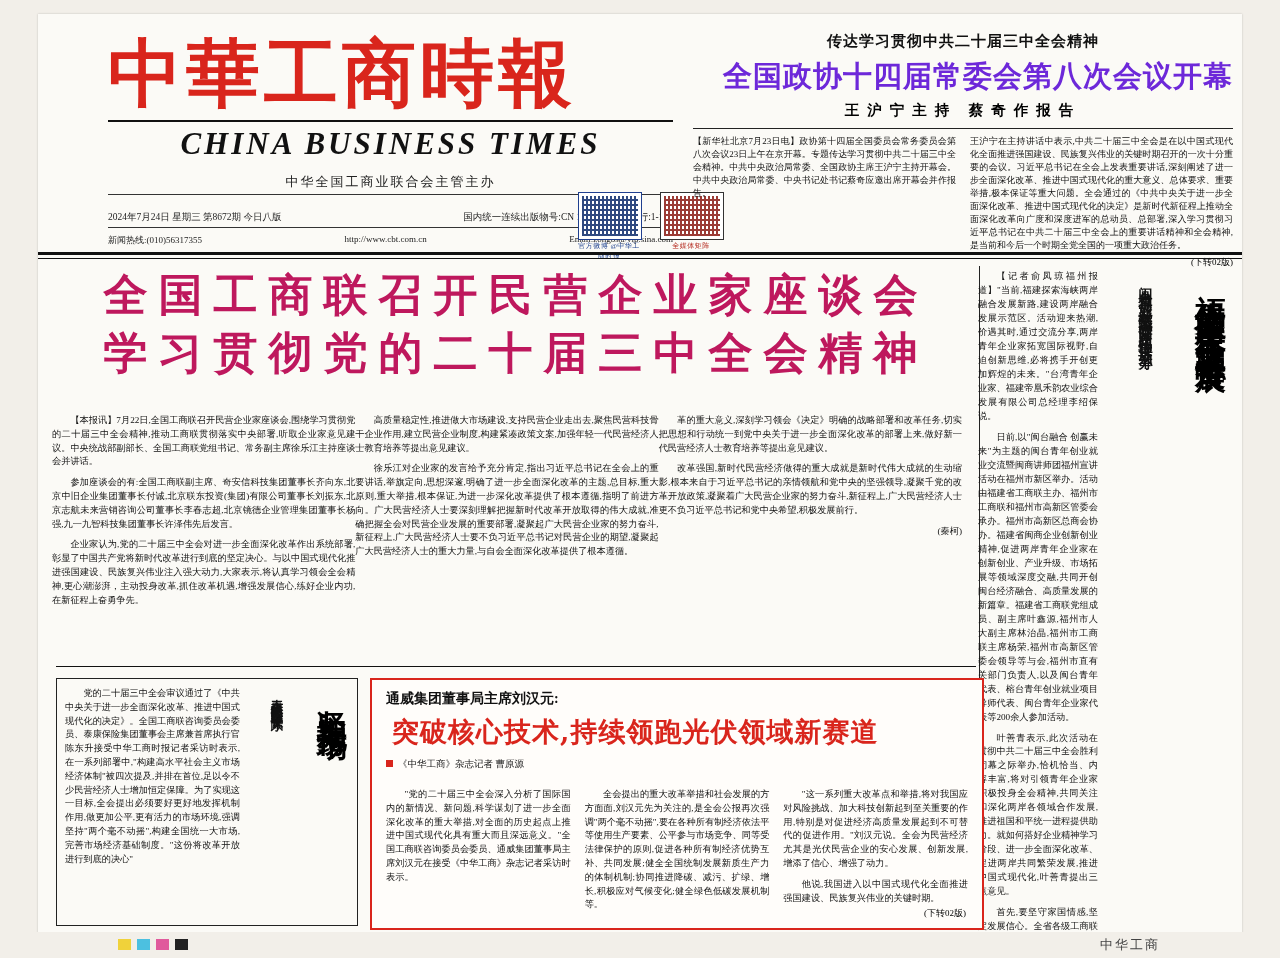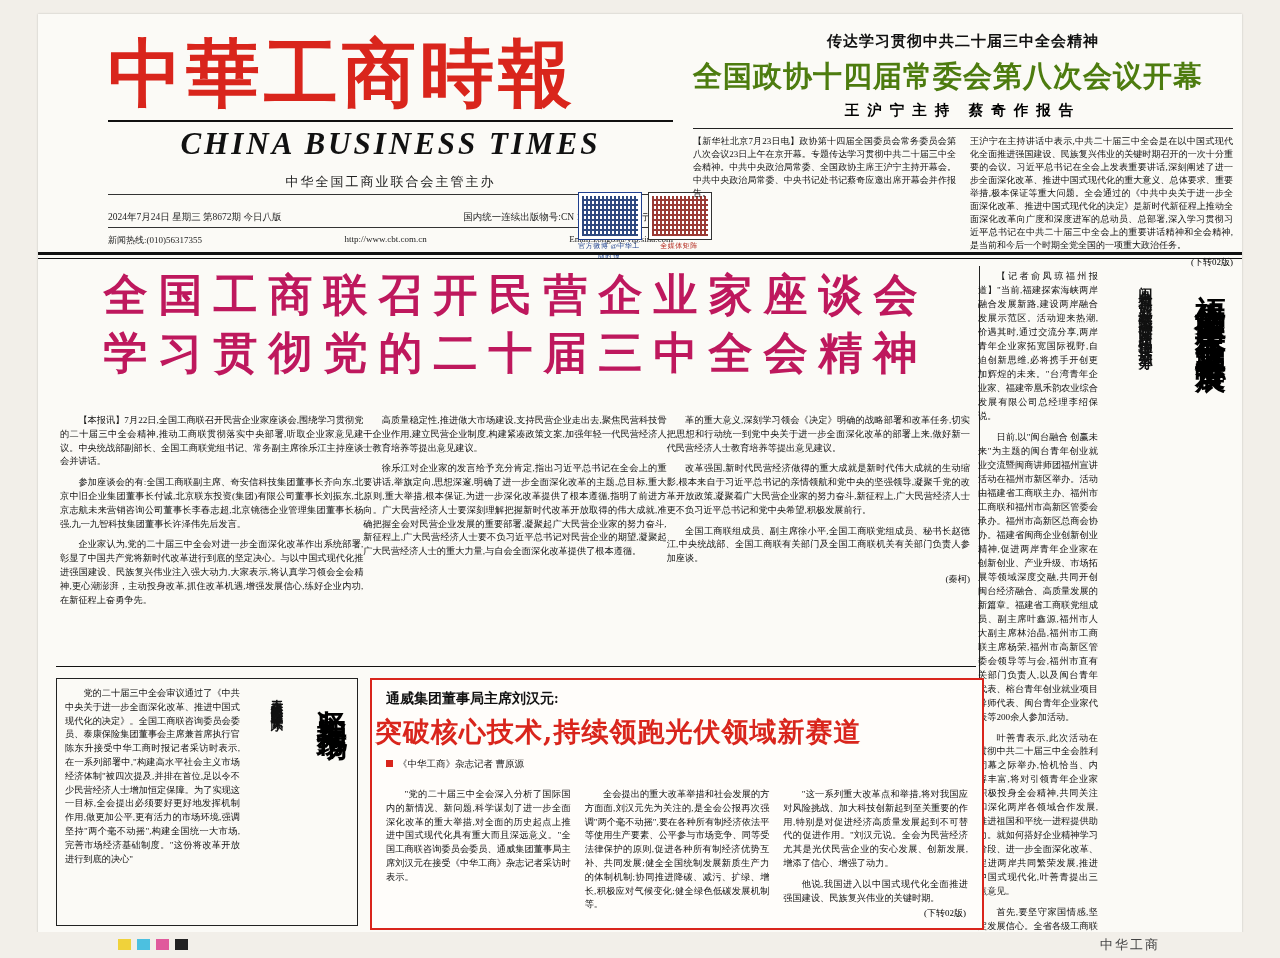--- a/index.html
+++ b/index.html
@@ -10,48 +10,48 @@
   .masthead{position:absolute;left:0;top:0;width:100%;height:232px;}
   .logo{position:absolute;left:70px;top:22px;width:565px;}
   .logo-cn{font-family:"DejaVu Serif", serif;font-weight:bold;color:#d9251c;font-size:74px;letter-spacing:4px;line-height:1;white-space:nowrap;}
   .logo-rule{margin:10px 0 4px 0;border-top:2px solid #111;width:565px;}
   .logo-en{font-family:"Liberation Serif", serif;font-weight:bold;font-style:italic;font-size:31px;letter-spacing:3px;color:#111;text-align:center;}
   .logo-sub{margin-top:11px;text-align:center;font-size:13px;color:#222;letter-spacing:2px;}
   .logo-meta{margin-top:16px;font-size:9.5px;color:#222;display:flex;justify-content:space-between;}
   .logo-meta2{margin-top:6px;font-size:9px;color:#222;display:flex;justify-content:space-between;}
   .meta-rule{border-top:1px solid #333;margin-top:3px;}
   
-  .qr-wrap{position:absolute;left:540px;top:178px;display:flex;gap:8px;}
+  .qr-wrap{position:absolute;left:540px;top:178px;display:flex;gap:20px;}
   .qr{width:62px;}
   .qr-img{width:62px;height:46px;background:#fff;border:1px solid #333;position:relative;overflow:hidden;}
   .qr-img.blue{border-color:#1f3f8f;}
   .qr-cap{font-size:7px;text-align:center;color:#1b3f8f;margin-top:1px;letter-spacing:.5px;}
   .qr-cap.red{color:#b3261a;}
   .qrpat{position:absolute;inset:3px;background:
      repeating-linear-gradient(90deg,#0b2a6b 0 2px,transparent 2px 4px),
      repeating-linear-gradient(0deg,#0b2a6b 0 2px,transparent 2px 5px);opacity:.85;}
   .qrpat.red{background:
      repeating-linear-gradient(90deg,#8a1a12 0 2px,transparent 2px 4px),
      repeating-linear-gradient(0deg,#8a1a12 0 2px,transparent 2px 5px);}
   
   .toplead{position:absolute;left:655px;top:18px;width:540px;}
   .tl-kicker{text-align:center;font-size:15px;font-weight:bold;color:#111;letter-spacing:1px;}
-  .tl-head{text-align:left;font-family:"DejaVu Serif",serif;font-weight:bold;font-size:29px;letter-spacing:1px;margin-top:6px;color:#4d7c0f;white-space:nowrap;}
+  .tl-head{text-align:right;font-family:"DejaVu Serif",serif;font-weight:bold;font-size:29px;letter-spacing:1px;margin-top:6px;color:#6d28d9;white-space:nowrap;}
   .tl-sub{text-align:center;font-size:14.5px;font-weight:bold;margin-top:4px;letter-spacing:8px;}
   .tl-rule{border-top:1px solid #222;margin:8px 0 6px;}
   .tl-cols{display:flex;gap:14px;font-size:9px;line-height:1.45;color:#111;text-align:justify;}
   .tl-cols > div{flex:1;}
   .tl-jump{text-align:right;font-size:9px;margin-top:4px;}
   .hr-thick{position:absolute;left:0;top:238px;width:100%;border-top:3px solid #111;}
   .hr-thin{position:absolute;left:0;top:244px;width:100%;border-top:1px solid #111;}
   
   .mainwrap{position:absolute;left:0;top:252px;width:100%;}
   .main-left{position:absolute;left:18px;top:0;width:920px;}
   .mh{font-family:"DejaVu Serif",serif;font-weight:bold;font-size:44px;letter-spacing:11px;text-align:center;line-height:1.32;color:#be185d;white-space:nowrap;}
-  .main-cols{position:absolute;left:22px;top:148px;width:910px;display:flex;gap:0;}
+  .main-cols{position:absolute;left:14px;top:148px;width:910px;display:flex;gap:0;}
   .main-cols .col{flex:1;font-size:9.2px;line-height:1.5;text-align:justify;color:#111;}
   .main-cols .col p{margin:0 0 7px 0;text-indent:2em;}
   
   .vert{position:absolute;right:14px;top:0;width:250px;height:650px;}
   .vert-title{position:absolute;right:0;top:4px;width:72px;writing-mode:vertical-rl;font-family:"DejaVu Serif",serif;font-weight:bold;font-size:31px;letter-spacing:5px;line-height:1.12;color:#000;height:600px;}
   .vert-sub{position:absolute;right:74px;top:10px;writing-mode:vertical-rl;font-size:14px;font-weight:bold;letter-spacing:3px;color:#111;height:560px;}
   .vert-body{position:absolute;left:0;top:4px;width:120px;font-size:9.2px;line-height:1.52;text-align:justify;color:#111;}
   .vert-body p{margin:0 0 7px 0;text-indent:2em;}
   .vdiv{position:absolute;right:262px;top:0;width:1px;height:648px;background:#222;}
   
@@ -59,21 +59,21 @@
   .hr-mid{position:absolute;left:18px;top:652px;width:920px;border-top:1px solid #111;}
   
   .botleft{position:absolute;left:18px;top:664px;width:300px;height:246px;border:1px solid #222;}
   .bl-title{position:absolute;right:8px;top:8px;writing-mode:vertical-rl;font-family:"DejaVu Serif",serif;font-weight:bold;font-size:30px;letter-spacing:4px;line-height:1.15;color:#000;height:224px;}
   .bl-sub{position:absolute;right:72px;top:10px;writing-mode:vertical-rl;font-size:12.5px;font-weight:bold;letter-spacing:2px;color:#111;height:220px;}
   .bl-body{position:absolute;left:8px;top:8px;width:175px;font-size:9.2px;line-height:1.5;text-align:justify;color:#111;}
   .bl-body p{margin:0 0 7px;text-indent:2em;}
   
   .redbox{position:absolute;left:332px;top:664px;width:610px;height:248px;border:2px solid #d9251c;background:#fffdfa;}
   .rb-kicker{margin:10px 14px 0;font-size:14px;font-weight:bold;color:#111;}
-  .rb-head{margin:8px 3px 0;font-family:"DejaVu Serif",serif;font-weight:bold;font-size:27px;letter-spacing:1px;color:#d9251c;line-height:1.2;}
+  .rb-head{margin:8px 20px 0;font-family:"DejaVu Serif",serif;font-weight:bold;font-size:27px;letter-spacing:1px;color:#d9251c;line-height:1.2;}
   .rb-by{margin:10px 14px 6px;font-size:9.5px;color:#111;}
   .rb-sq{display:inline-block;width:7px;height:7px;background:#d9251c;margin-right:5px;}
   .rb-cols{position:absolute;left:14px;top:108px;right:14px;display:flex;gap:14px;}
   .rb-cols .col{flex:1;font-size:9.2px;line-height:1.5;text-align:justify;color:#111;}
   .rb-cols .col p{margin:0 0 7px;text-indent:2em;}
   .rb-jump{position:absolute;right:16px;bottom:8px;font-size:9px;}
   
   .footstrip{position:absolute;left:0;bottom:0;width:100%;height:26px;background:#f2efe9;}
   .foot-dots{position:absolute;left:118px;bottom:8px;display:flex;gap:6px;}
   .fd{width:13px;height:11px;}
@@ -147,21 +147,20 @@
           <p>参加座谈会的有:全国工商联副主席、奇安信科技集团董事长齐向东,北京中旧企业集团董事长付诚,北京联东投资(集团)有限公司董事长刘振东,北京志航未来营销咨询公司董事长李春志超,北京镜德企业管理集团董事长杨强,九一九智科技集团董事长许泽伟先后发言。</p>
           <p>企业家认为,党的二十届三中全会对进一步全面深化改革作出系统部署,彰显了中国共产党将新时代改革进行到底的坚定决心。与以中国式现代化推进强国建设、民族复兴伟业注入强大动力,大家表示,将认真学习领会全会精神,更心潮澎湃，主动投身改革,抓住改革机遇,增强发展信心,练好企业内功,在新征程上奋勇争先。</p>
         </div>
         <div class="col">
           <p>高质量稳定性,推进做大市场建设,支持民营企业走出去,聚焦民营科技骨干企业作用,建立民营企业制度,构建紧凑政策文案,加强年轻一代民营经济人士教育培养等提出意见建议。</p>
           <p>徐乐江对企业家的发言给予充分肯定,指出习近平总书记在全会上的重要讲话,举旗定向,思想深邃,明确了进一步全面深化改革的主题,总目标,重大原则,重大举措,根本保证,为进一步深化改革提供了根本遵循,指明了前进方向。广大民营经济人士要深刻理解把握新时代改革开放取得的伟大成就,准确把握全会对民营企业发展的重要部署,凝聚起广大民营企业家的努力奋斗,新征程上,广大民营经济人士要不负习近平总书记对民营企业的期望,凝聚起广大民营经济人士的重大力量,与自会全面深化改革提供了根本遵循。</p>
         </div>
         <div class="col">
           <p>革的重大意义,深刻学习领会《决定》明确的战略部署和改革任务,切实把思想和行动统一到党中央关于进一步全面深化改革的部署上来,做好新一代民营经济人士教育培养等提出意见建议。</p>
           <p>改革强国,新时代民营经济做得的重大成就是新时代伟大成就的生动缩影,根本来自于习近平总书记的亲情领航和党中央的坚强领导,凝聚千党的改革开放政策,凝聚着广大民营企业家的努力奋斗,新征程上,广大民营经济人士更不负习近平总书记和党中央希望,积极发展前行。</p>
-          <p>全国工商联组成员、副主席徐小平,全国工商联党组成员、秘书长赵德江,中央统战部、全国工商联有关部门及全国工商联机关有关部门负责人参加座谈。</p>
           <p style="text-align:right;text-indent:0">(秦柯)</p>
         </div>
       </div>
 
       <div class="vdiv"></div>
 
       <div class="vert">
         <div class="vert-title">福建力推两岸青年企业家融合发展</div>
         <div class="vert-sub">闽台青年创业就业交流暨闽商讲师团福州宣讲活动举办</div>
         <div class="vert-body">

